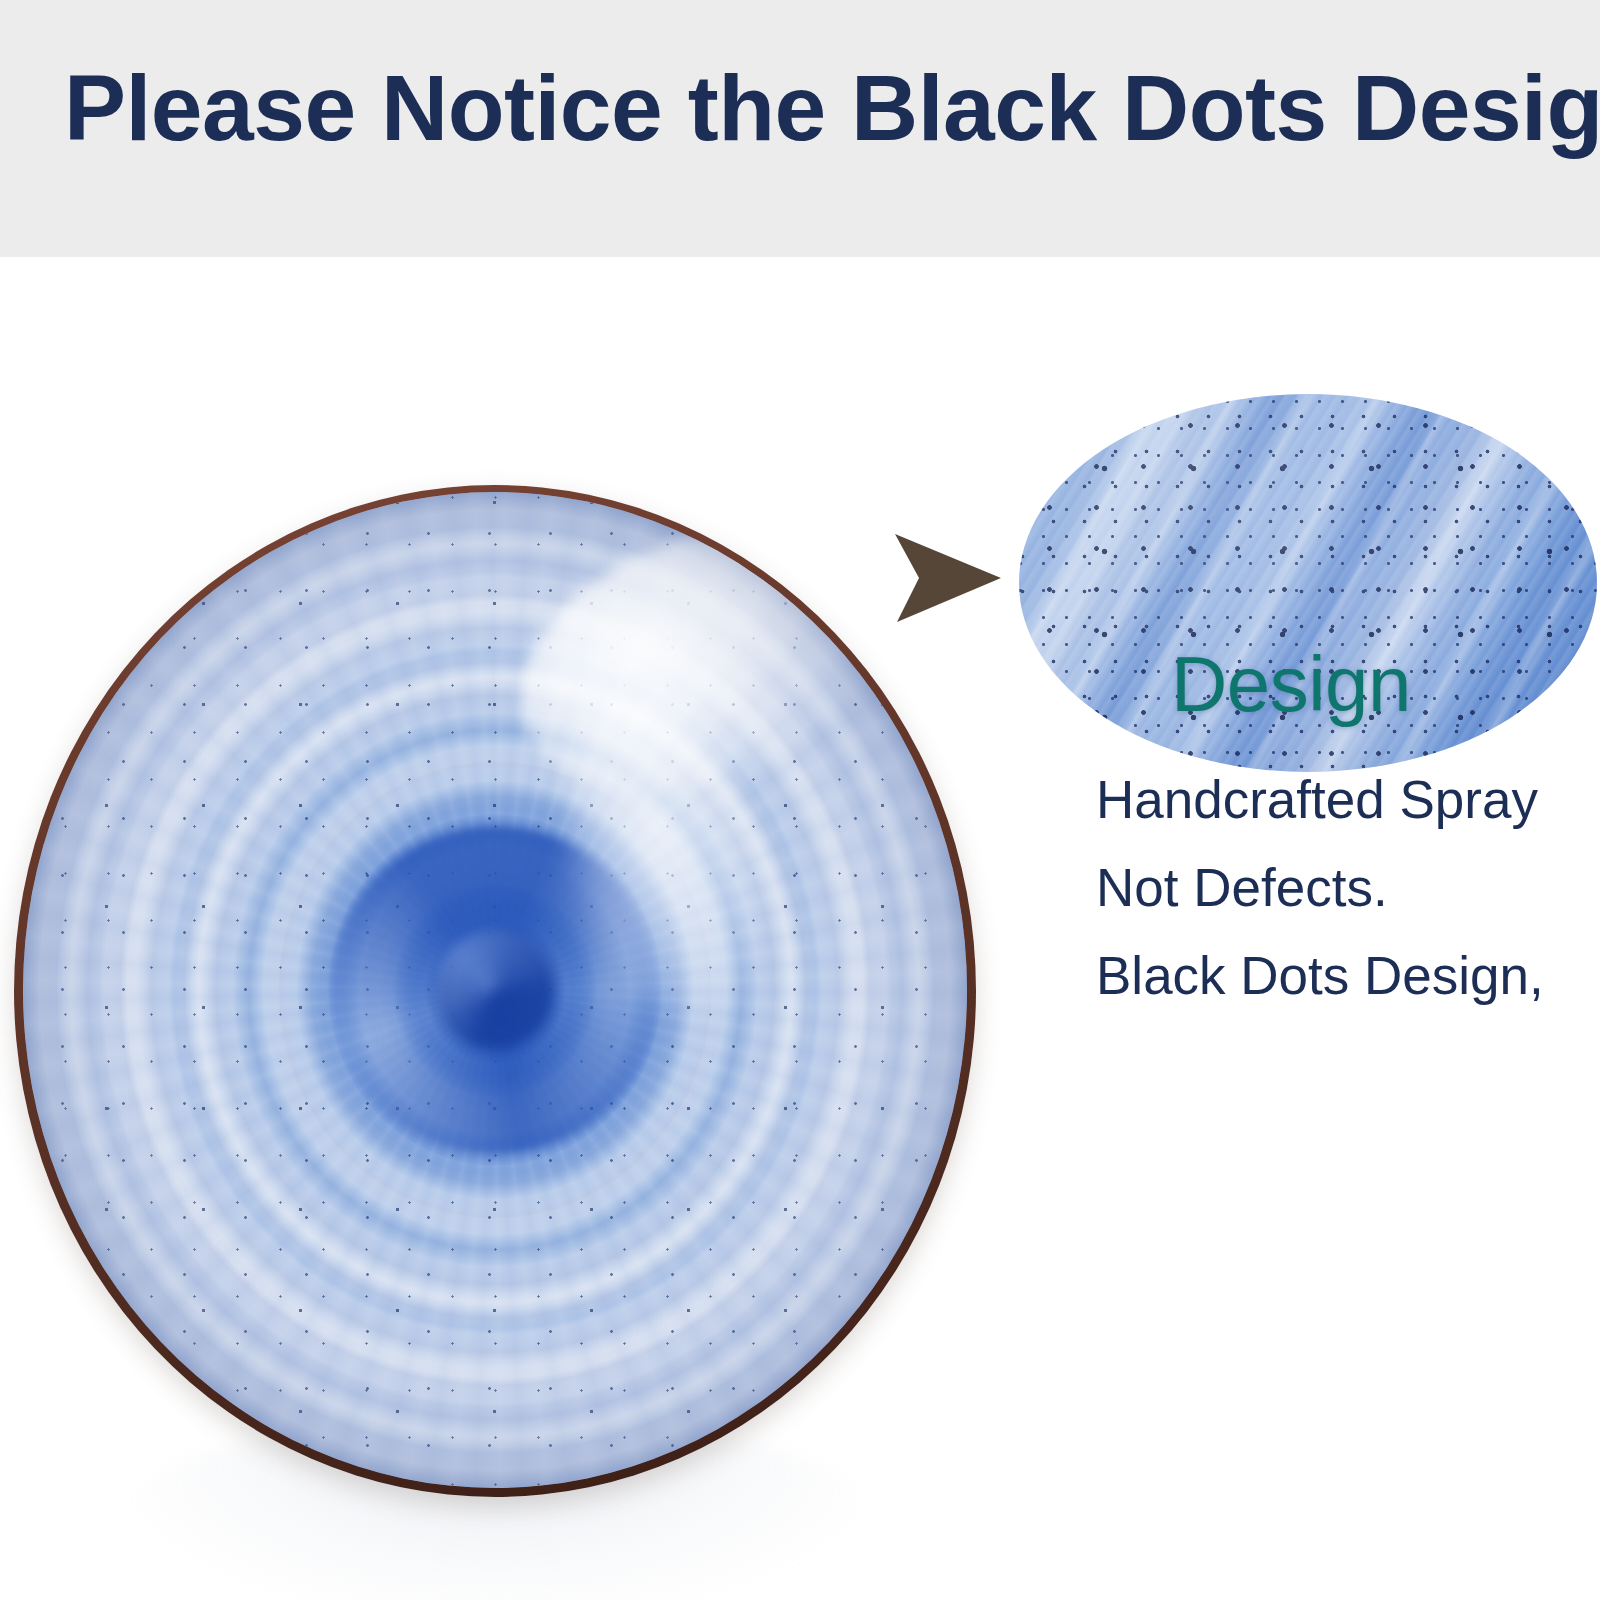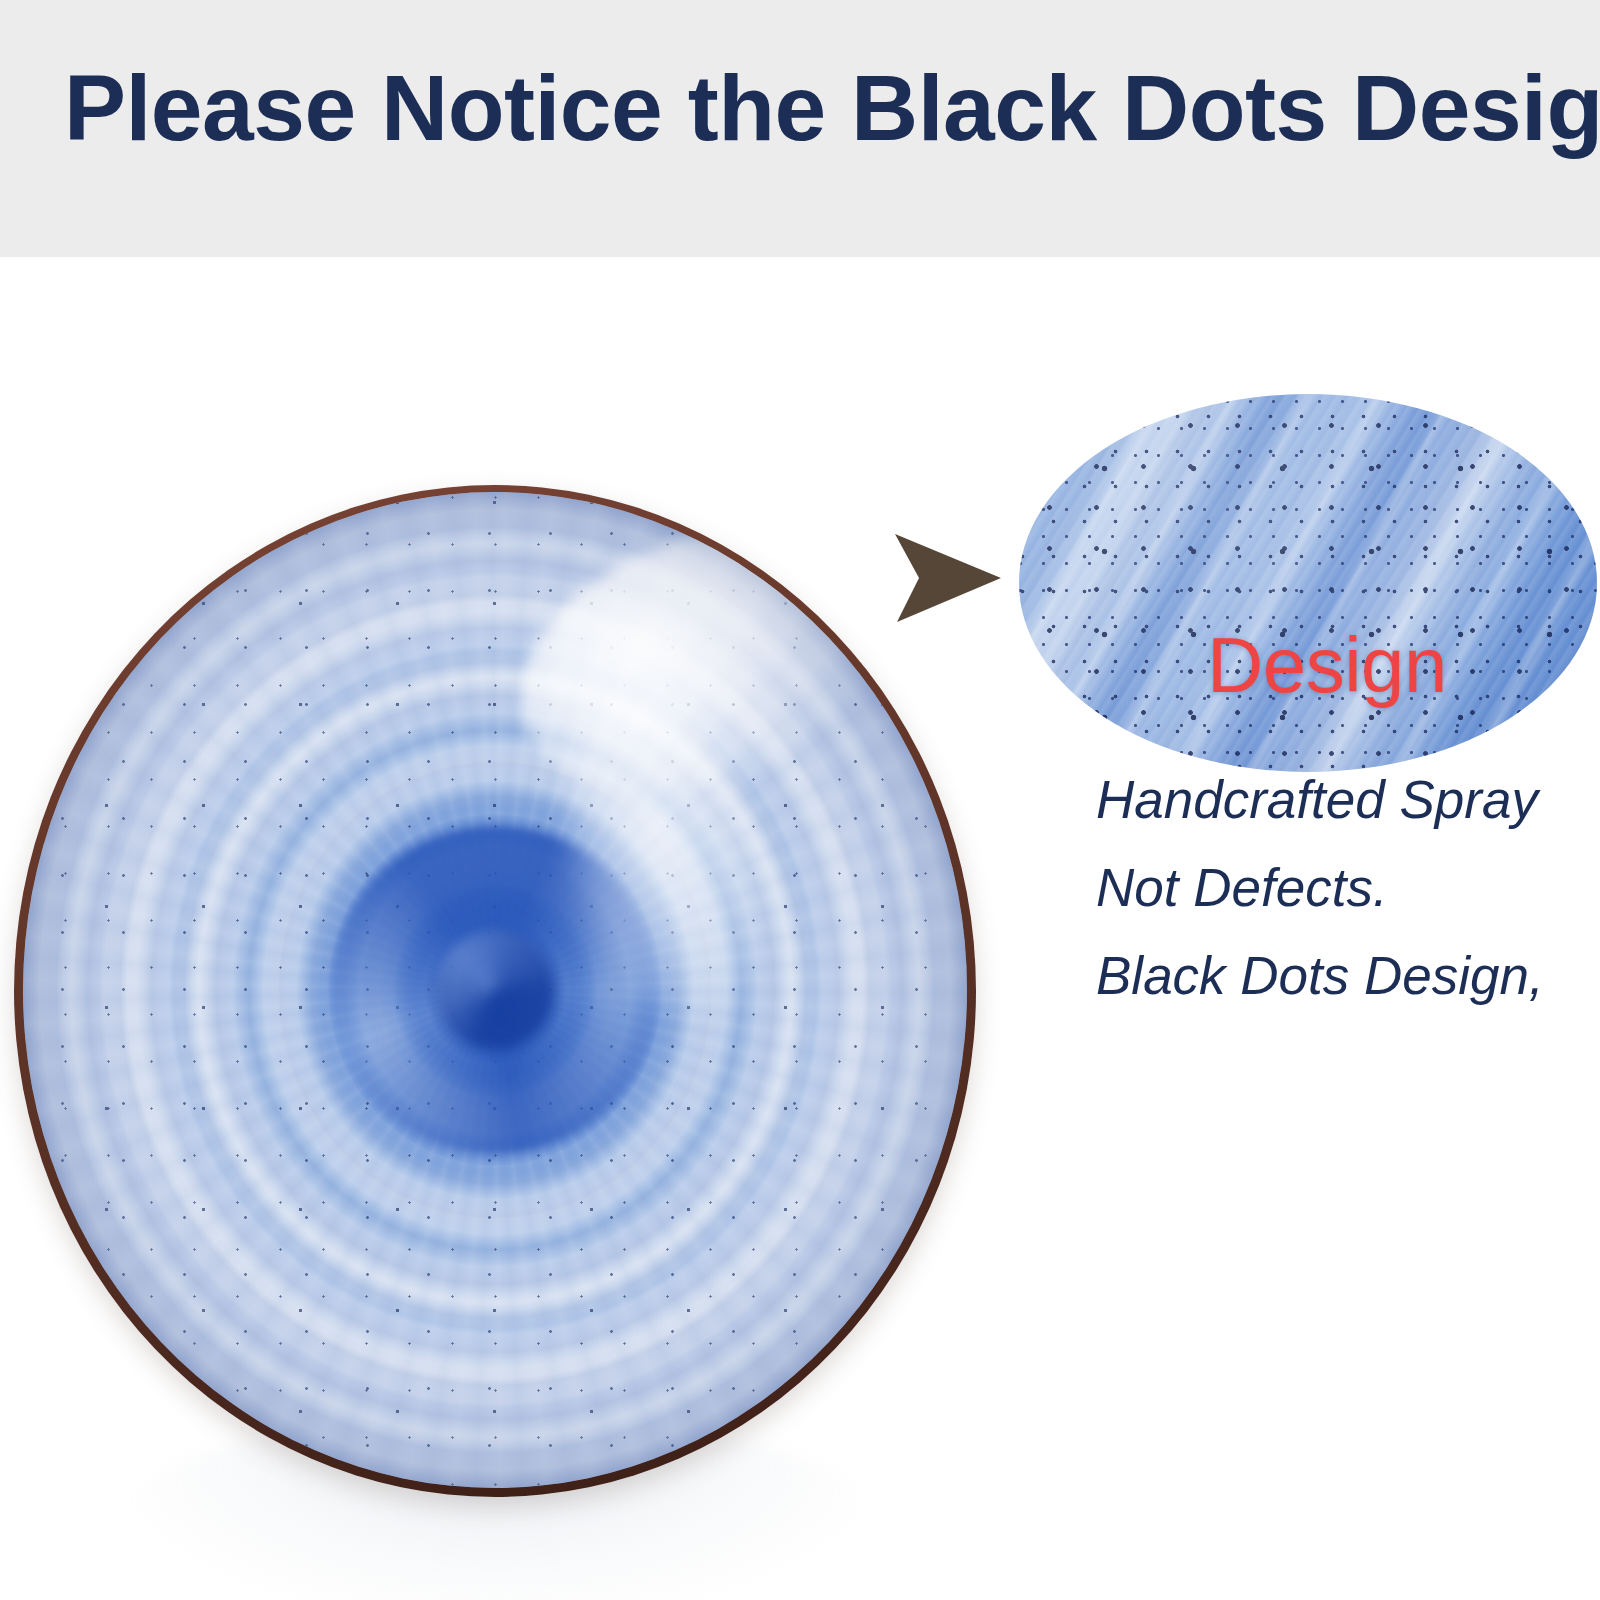--- a/index.html
+++ b/index.html
@@ -302,45 +302,44 @@
     border-radius: 50%;
     background: radial-gradient(ellipse at 35% 30%,
       rgba(255,255,255,0.10) 0%,
       rgba(255,255,255,0.00) 55%,
       rgba(55,95,175,0.16) 100%);
   }
 
   .design-word {
     position: absolute;
     left: 1171px;
-    top: 626px;
+    top: 645px;
     font-size: 78px;
     font-weight: 300;
-    color: #ef4444;
+    color: #0f766e;
     line-height: 1;
     letter-spacing: -0.5px;
     text-shadow: 0 1px 5px rgba(40,70,130,0.32);
     white-space: nowrap;
     z-index: 5;
-    margin-left: 36px;
   }
 
   
   .body-copy {
     position: absolute;
     left: 1096px;
     top: 756px;
     width: 480px;
     color: #1C2E55;
     font-size: 53px;
     line-height: 88px;
     font-weight: normal;
     letter-spacing: 0px;
   }
-  .body-line { white-space: nowrap; font-style: italic; }
+  .body-line { white-space: nowrap; }
 </style>
 </head>
 <body>
 
 <div id="stage">
 
   <div class="header-band">
     <div class="header-title">Please Notice the Black Dots Design</div>
   </div>
 

